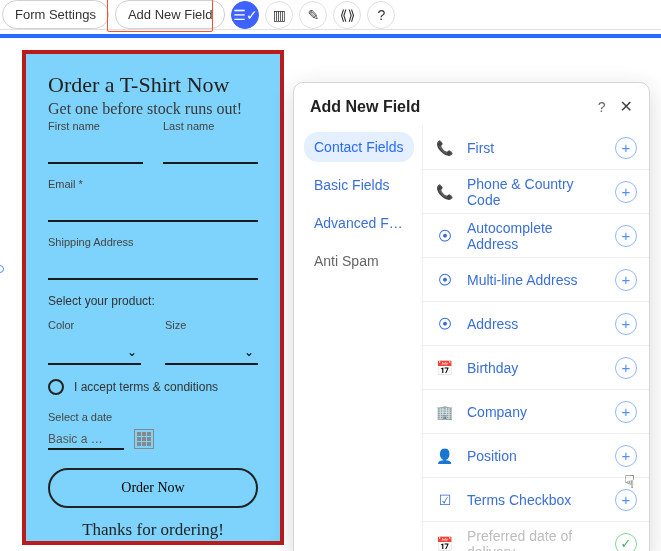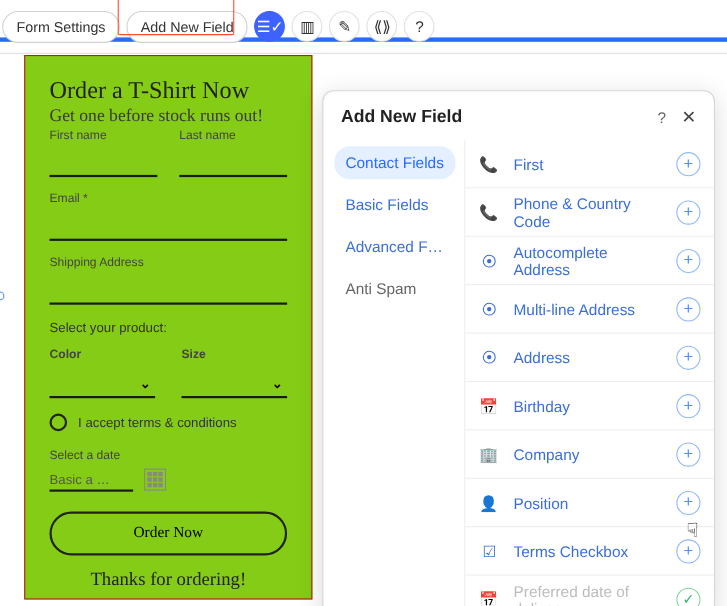--- a/index.html
+++ b/index.html
@@ -8,21 +8,21 @@
     background: #fff;
     width: 661px;
     height: 551px;
     overflow: hidden;
     position: relative;
   }
   
   .toolbar {
     display: flex;
     align-items: center;
-    height: 49px;
+    height: 30px;
     padding: 0 2px;
     gap: 6px;
     border-bottom: 1px solid #e0e0e0;
     position: relative;
     z-index: 2;
   }
   .toolbar-btn {
     font-size: 13px;
     padding: 6px 12px;
     border: 1px solid #d0d0d0;
@@ -86,22 +86,22 @@
     background: #fff;
     border-radius: 50%;
   }
   .selection-handle.left { top: 225px; left: -4px; }
   .form-card {
     position: absolute;
     left: 22px;
     top: 10px;
     width: 262px;
     height: 495px;
-    background: #84cc16;
-    border: 1px solid #b91c1c;
+    background: #7dd3fc;
+    border: 4px solid #b91c1c;
     padding: 18px 22px 16px 22px;
   }
   .form-title {
     font-family: Georgia, "Times New Roman", serif;
     font-size: 22px;
     color: #222;
     margin-bottom: 2px;
   }
   .form-subtitle {
     font-family: Georgia, serif;
@@ -122,21 +122,21 @@
     border: none;
     border-bottom: 2px solid #1a1a1a;
     background: transparent;
     height: 26px;
     font-size: 13px;
     outline: none;
   }
   .u-input.wide { width: 100%; }
   .field-group { margin-bottom: 14px; }
   .select-label { font-size: 12px; color: #333; margin-bottom: 11px; margin-top: 2px; }
-  .select-row { display: flex; gap: 24px; margin-bottom: 14px; font-weight: bold; }
+  .select-row { display: flex; gap: 24px; margin-bottom: 14px; }
   .select-col { flex: 1; position: relative; }
   .select-underline {
     border: none;
     border-bottom: 2px solid #1a1a1a;
     height: 28px;
   }
   .chevron {
     position: absolute;
     right: 4px; bottom: 6px;
     font-size: 12px;

